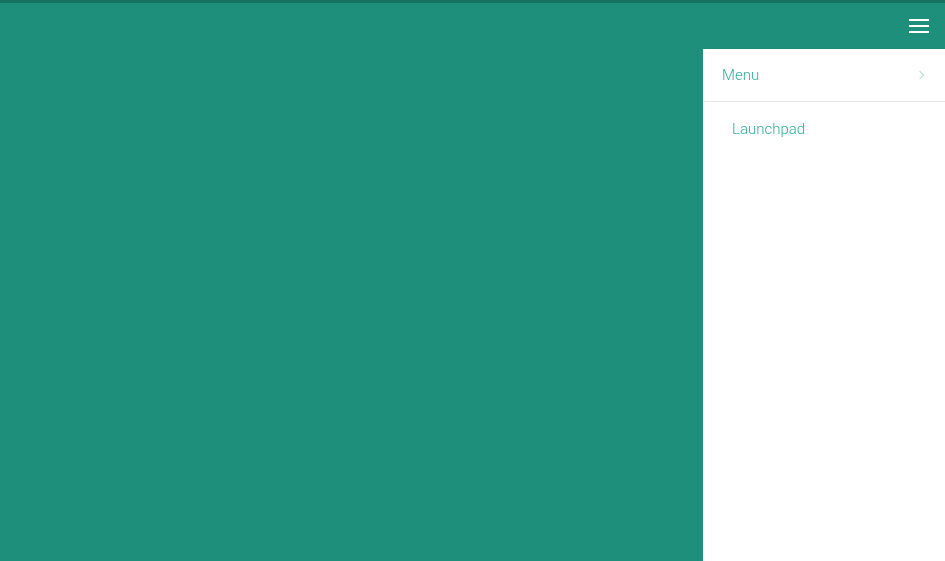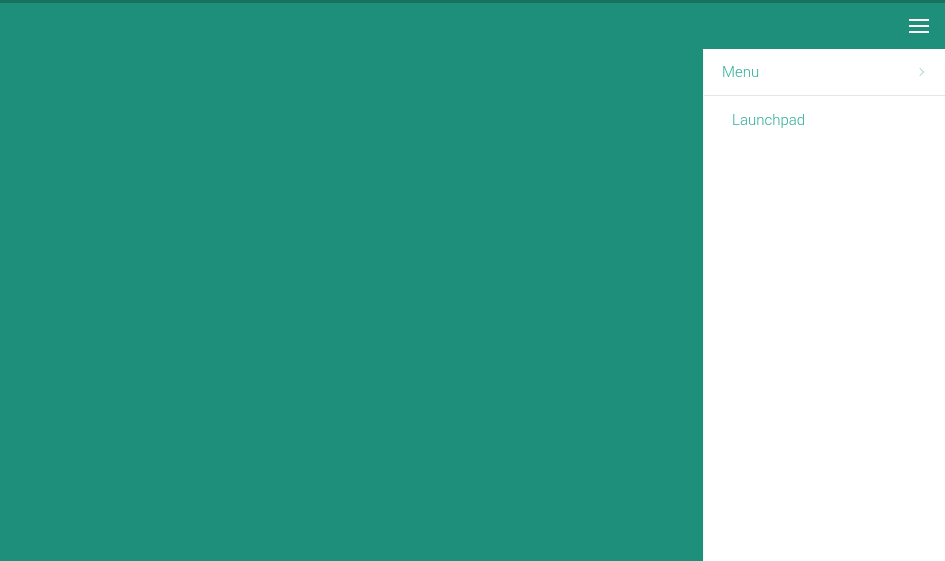--- a/index.html
+++ b/index.html
@@ -47,21 +47,21 @@
       position: absolute;
       top: 49px;
       right: 0;
       width: 242px;
       height: 512px;
       background: #ffffff;
       border-left: 1px solid rgba(0,0,0,0.03);
     }
     .menu-item {
       width: 100%;
-      height: 47px;
+      height: 53px;
       display: flex;
       align-items: center;
       justify-content: space-between;
       padding: 0 18px;
       border-bottom: 1px solid #e6e6e6;
       cursor: pointer;
       color: #32b09a;
       font-size: 15px;
       font-weight: 300;
     }

